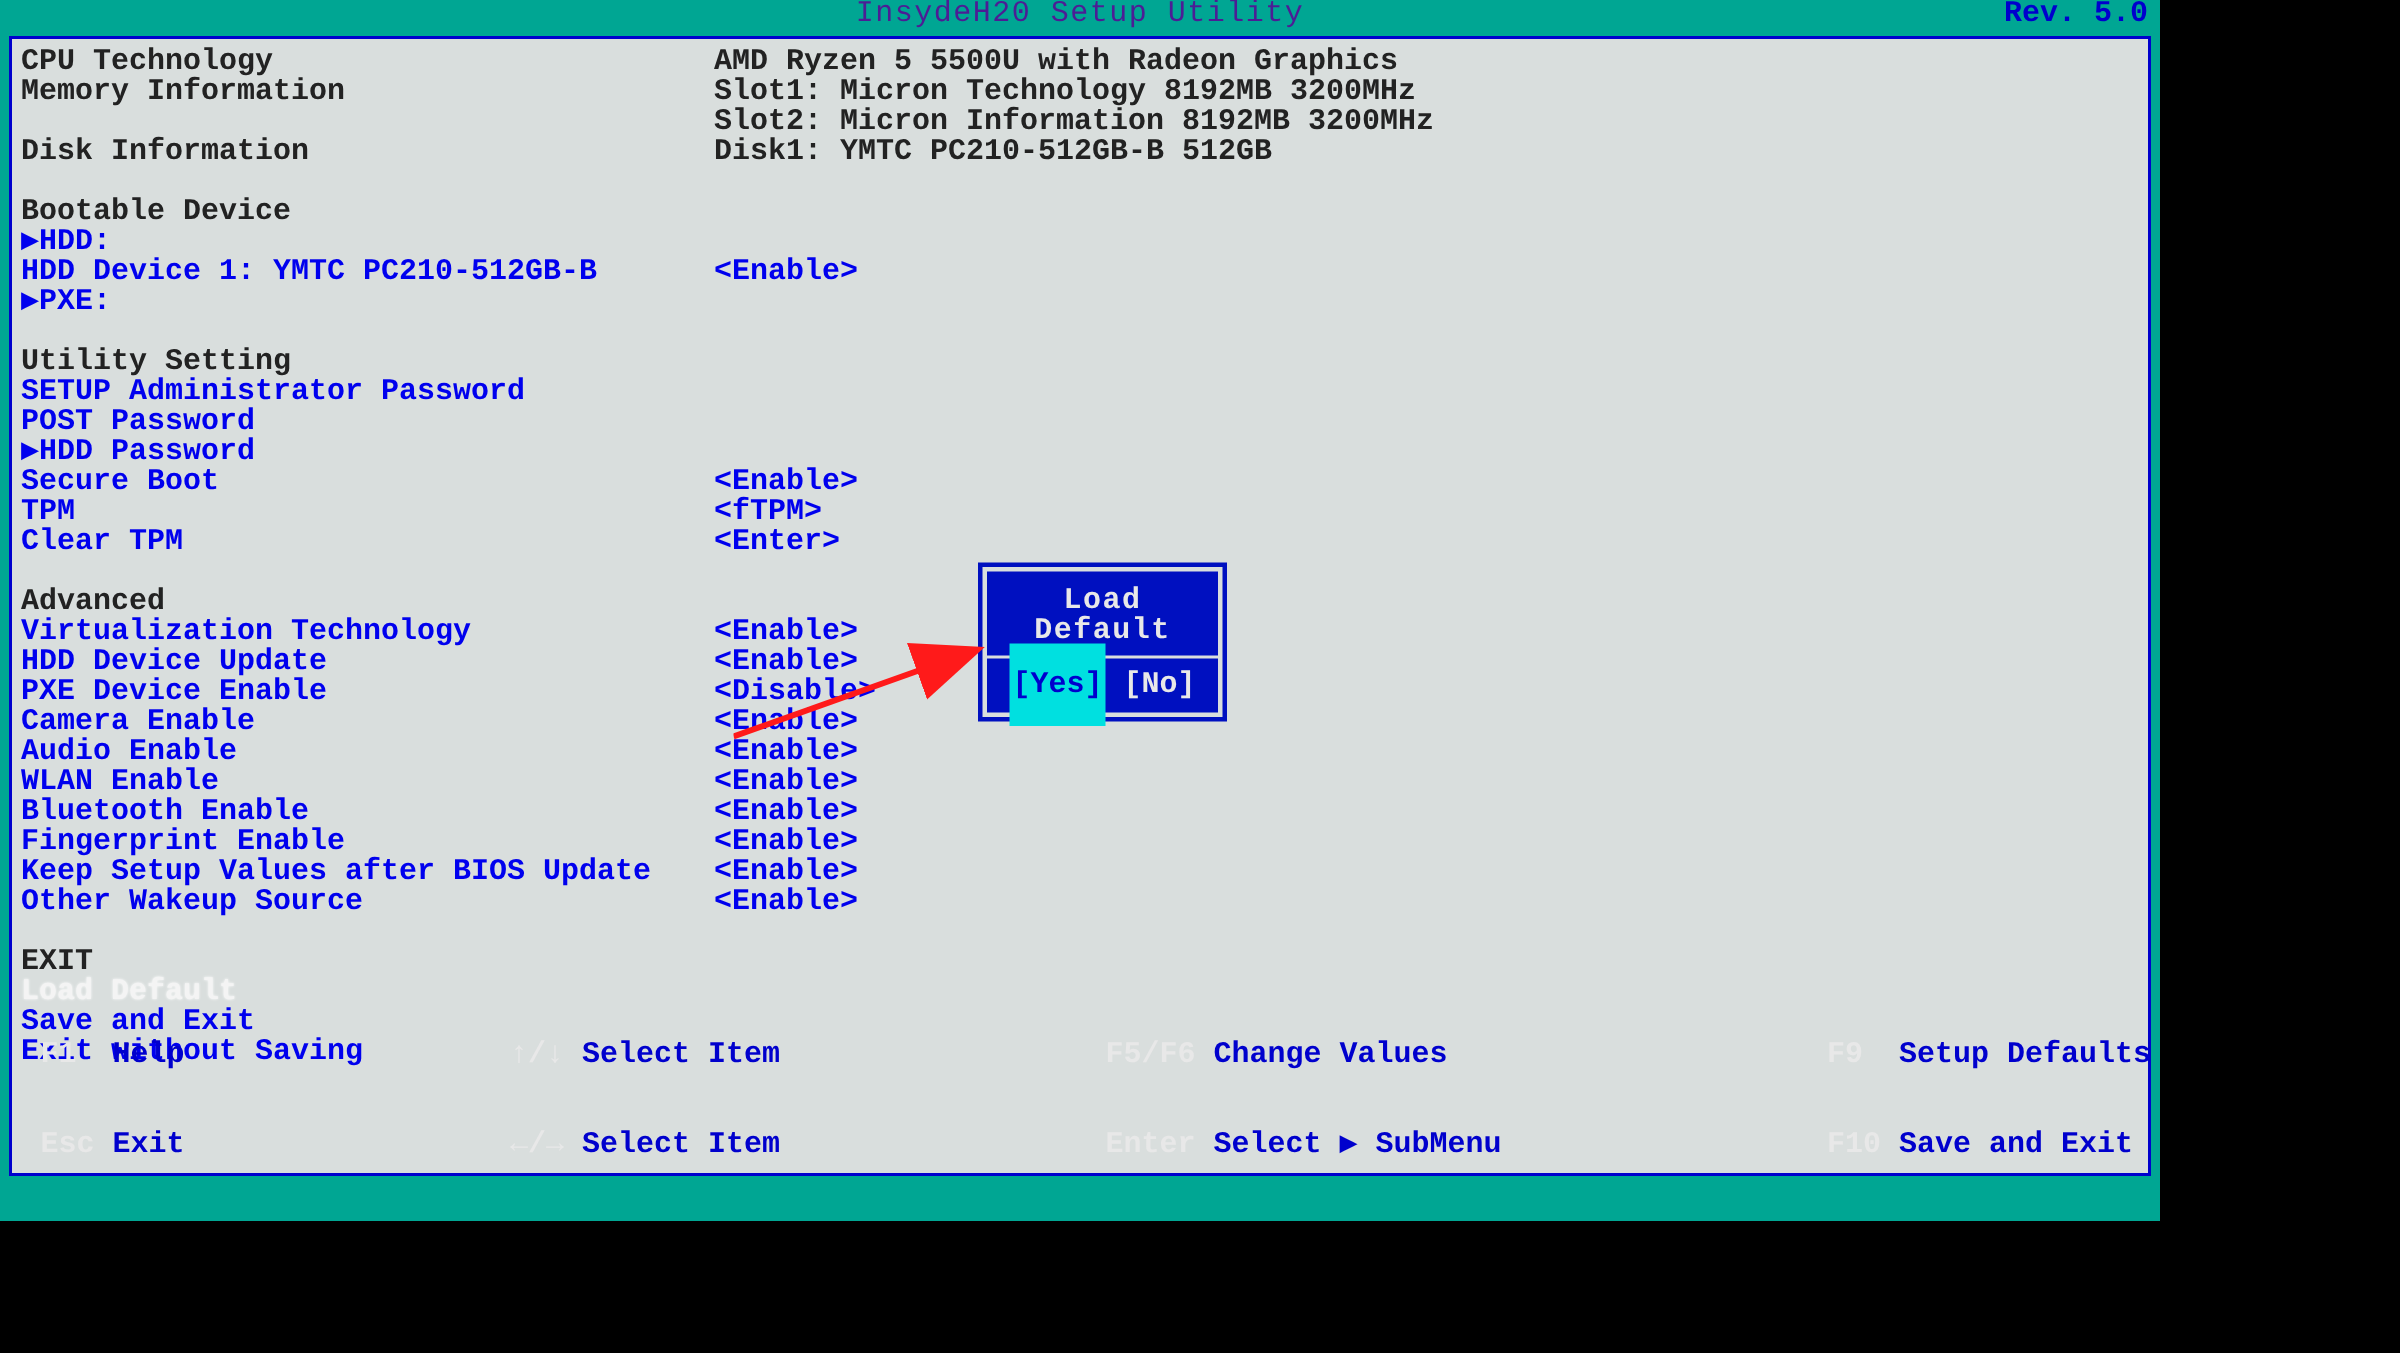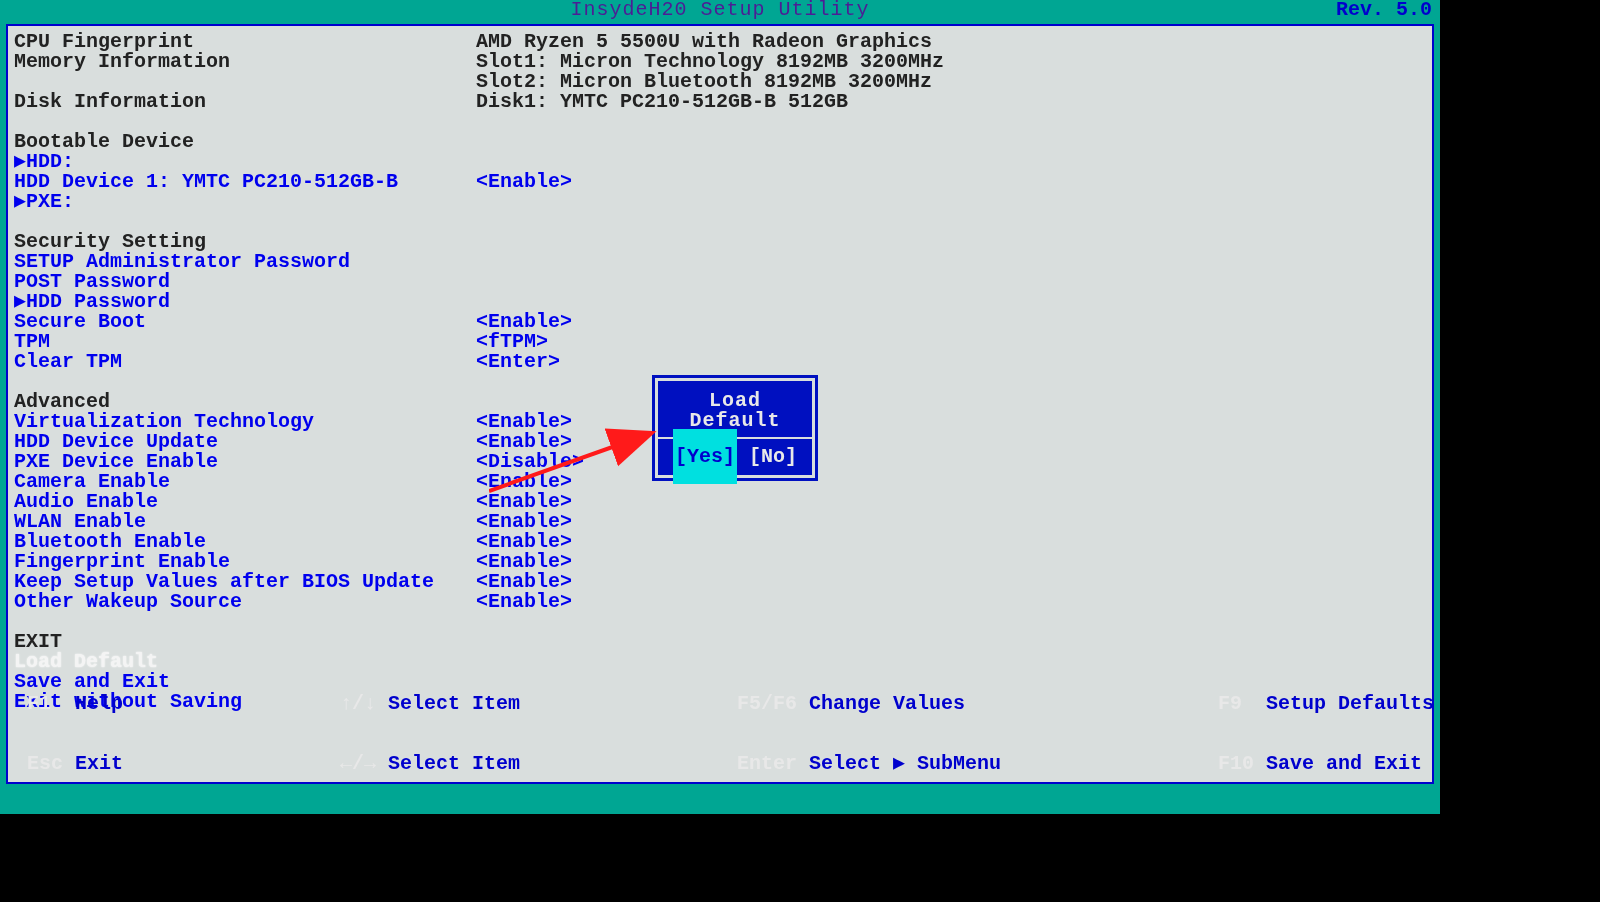--- a/index.html
+++ b/index.html
@@ -96,33 +96,33 @@
 </style>
 </head>
 <body>
 
 <div class="screen">
   <div class="titlebar">InsydeH20 Setup Utility</div>
   <div class="rev">Rev. 5.0</div>
 
   <div class="main">
 
-    <div class="row"><span class="k blk">CPU Fingerprint</span><span class="v blk">AMD Ryzen 5 5500U with Radeon Graphics</span></div>
+    <div class="row"><span class="k blk">CPU Technology</span><span class="v blk">AMD Ryzen 5 5500U with Radeon Graphics</span></div>
     <div class="row"><span class="k blk">Memory Information</span><span class="v blk">Slot1: Micron Technology 8192MB 3200MHz</span></div>
-    <div class="row"><span class="k"></span><span class="v blk">Slot2: Micron Bluetooth 8192MB 3200MHz</span></div>
+    <div class="row"><span class="k"></span><span class="v blk">Slot2: Micron Information 8192MB 3200MHz</span></div>
     <div class="row"><span class="k blk">Disk Information</span><span class="v blk">Disk1: YMTC PC210-512GB-B 512GB</span></div>
     <div class="row"></div>
 
     <div class="row blk">Bootable Device</div>
     <div class="row blu">▶HDD:</div>
     <div class="row"><span class="k blu">HDD Device 1: YMTC PC210-512GB-B</span><span class="v blu">&lt;Enable&gt;</span></div>
     <div class="row blu">▶PXE:</div>
     <div class="row"></div>
 
-    <div class="row blk">Security Setting</div>
+    <div class="row blk">Utility Setting</div>
     <div class="row blu">SETUP Administrator Password</div>
     <div class="row blu">POST Password</div>
     <div class="row blu">▶HDD Password</div>
     <div class="row"><span class="k blu">Secure Boot</span><span class="v blu">&lt;Enable&gt;</span></div>
     <div class="row"><span class="k blu">TPM</span><span class="v blu">&lt;fTPM&gt;</span></div>
     <div class="row"><span class="k blu">Clear TPM</span><span class="v blu">&lt;Enter&gt;</span></div>
     <div class="row"></div>
 
     <div class="row blk">Advanced</div>
     <div class="row"><span class="k blu">Virtualization Technology</span><span class="v blu">&lt;Enable&gt;</span></div>

